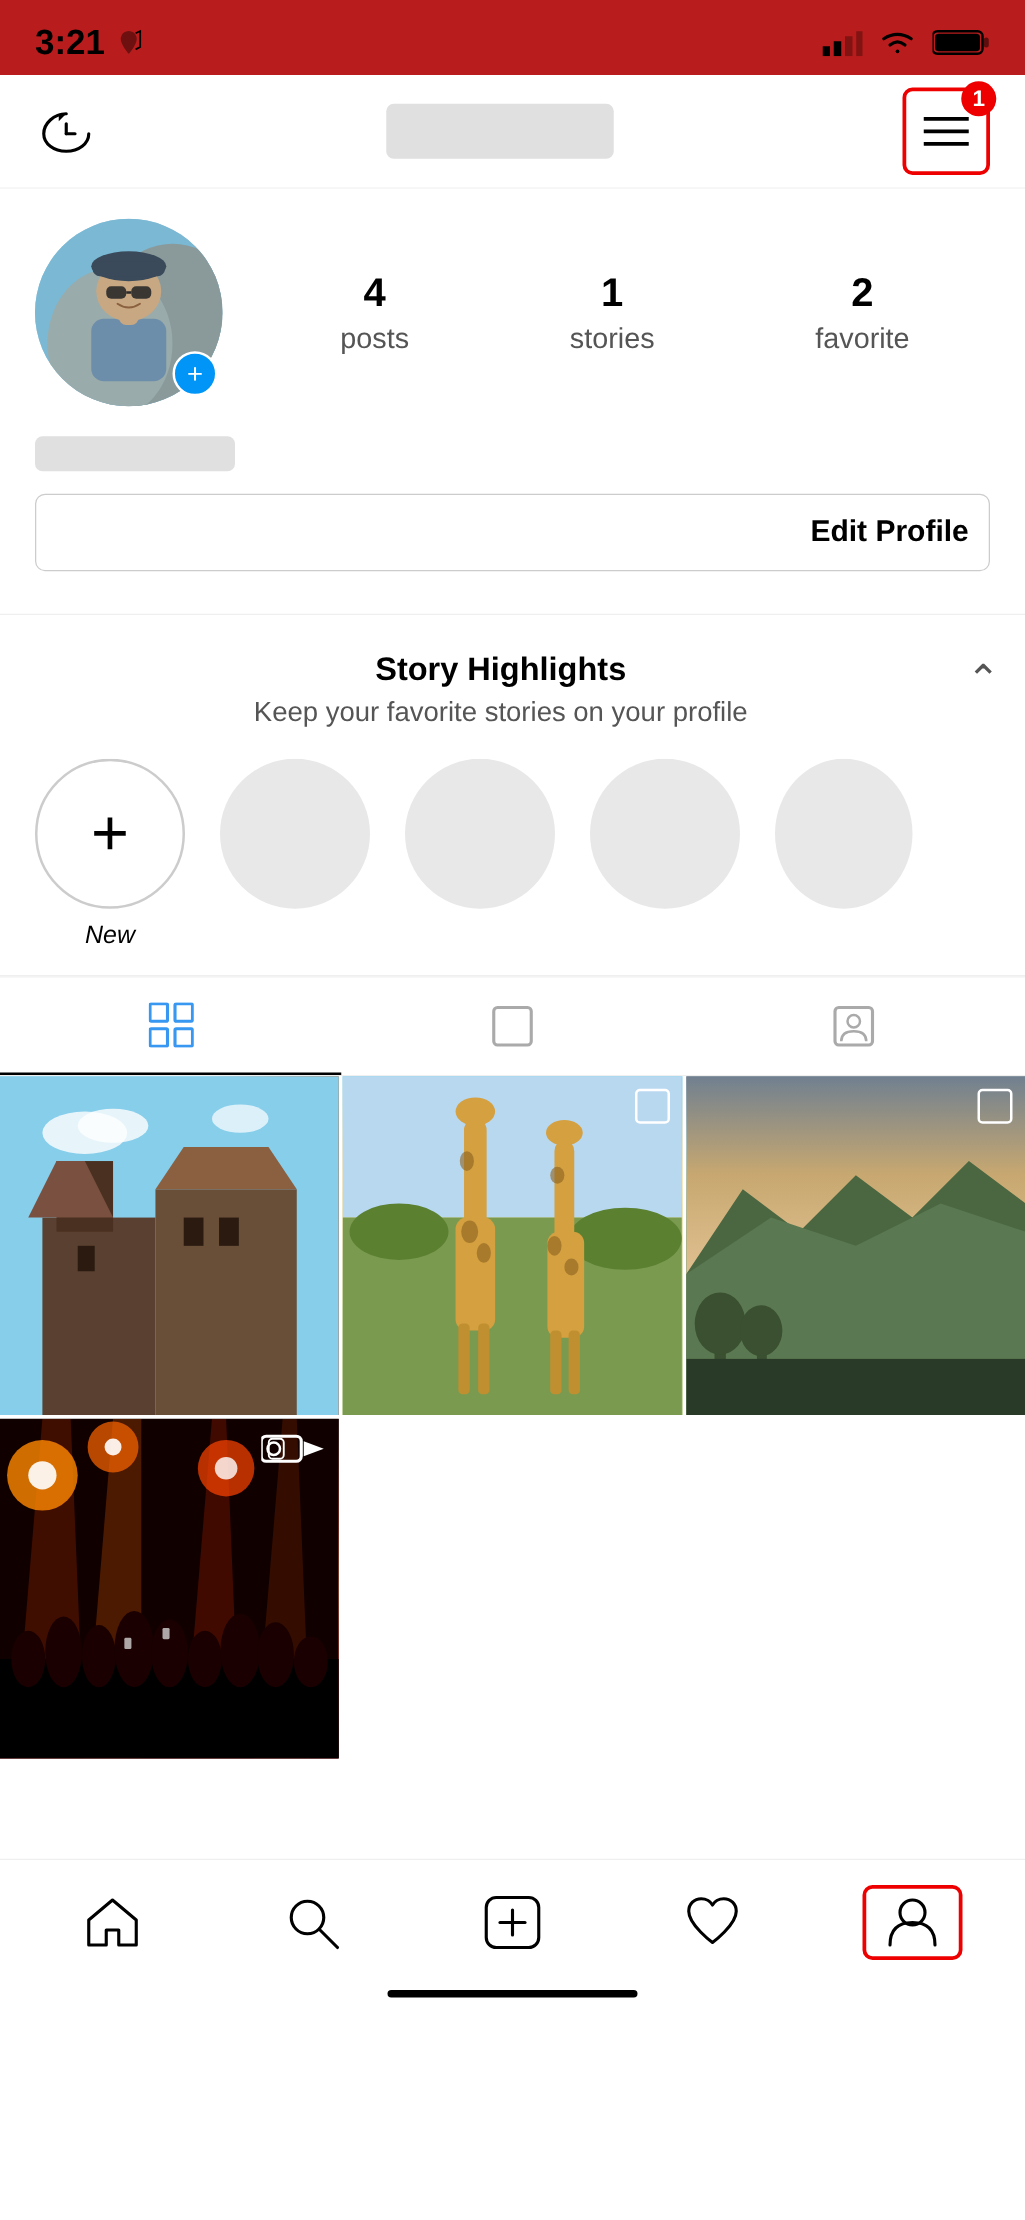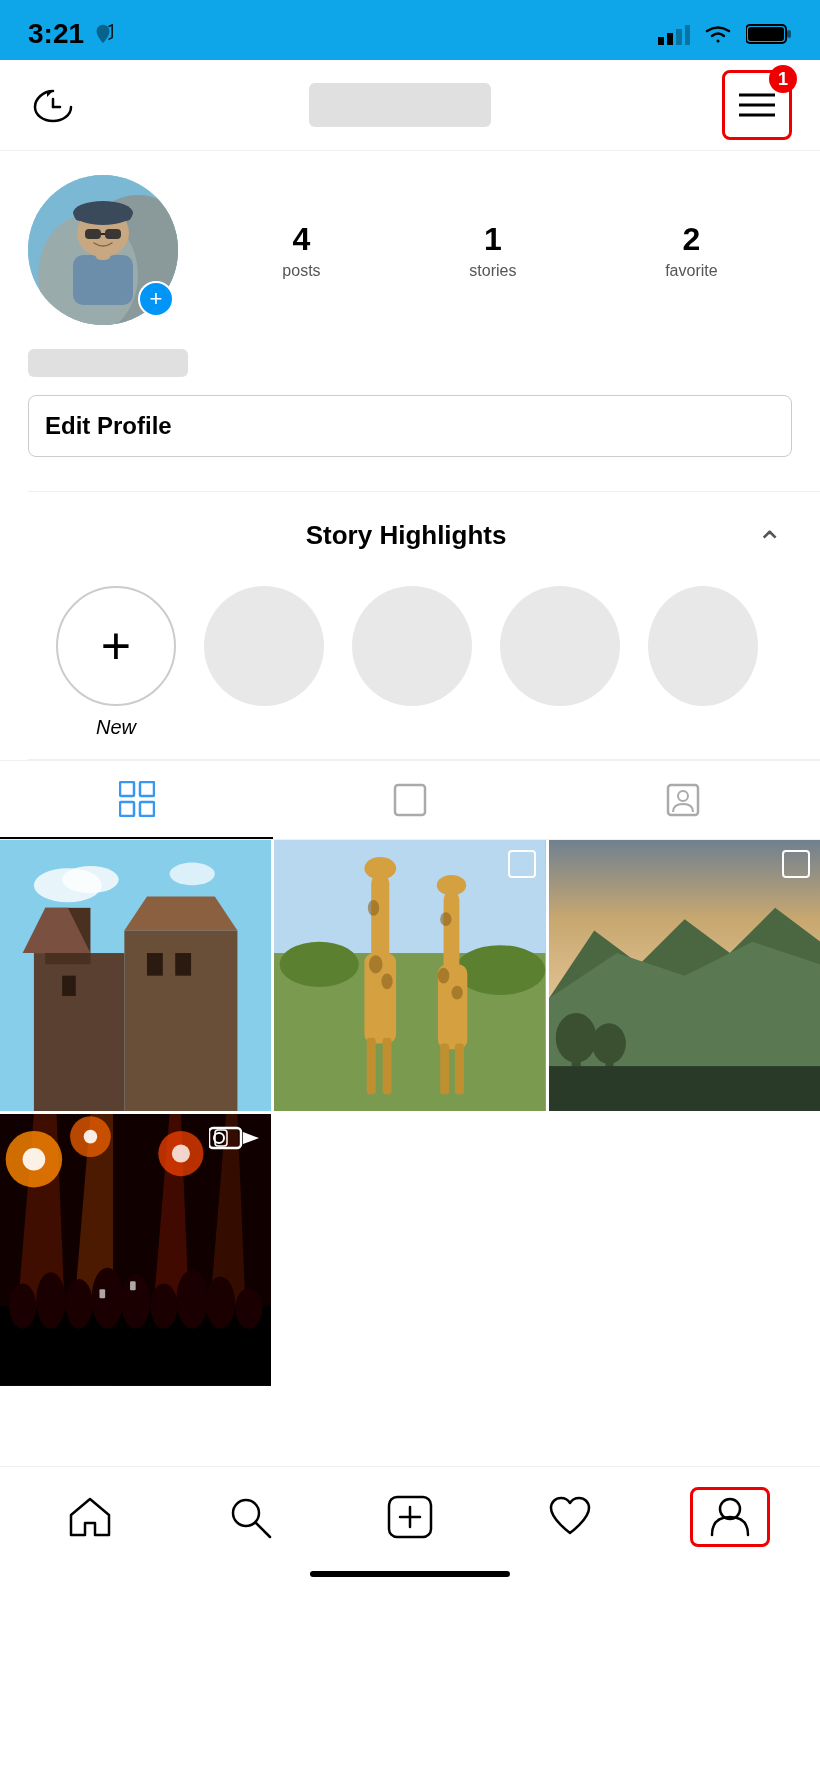--- a/index.html
+++ b/index.html
@@ -12,21 +12,21 @@
       position: relative;
       overflow-x: hidden;
     }
 
     
     .status-bar {
       display: flex;
       justify-content: space-between;
       align-items: center;
       padding: 18px 28px 10px 28px;
-      background: #0ea5e9;
+      background: #b91c1c;
     }
     .status-time {
       font-size: 28px;
       font-weight: 600;
       color: #000;
       display: flex;
       align-items: center;
       gap: 8px;
     }
     .status-time svg { width: 22px; height: 22px; }
@@ -129,51 +129,50 @@
       flex-direction: column;
       align-items: center;
       gap: 4px;
     }
     .stat-number {
       font-size: 32px;
       font-weight: 700;
       color: #000;
     }
     .stat-label {
-      font-size: 16px;
+      font-size: 23px;
       color: #555;
     }
     .edit-profile-btn {
       width: 100%;
       padding: 16px;
       border: 1.5px solid #ccc;
       border-radius: 8px;
       background: #fff;
       font-size: 24px;
       font-weight: 700;
       color: #000;
-      text-align: left;
+      text-align: right;
       cursor: pointer;
       margin-bottom: 14px;
     }
     .username-display {
       background: #e0e0e0;
       border-radius: 6px;
       height: 28px;
       width: 160px;
       margin-top: 8px;
     }
 
     
     .story-highlights {
       background: #fff;
-      padding: 28px 37px 20px 28px;
+      padding: 28px 20px 20px 28px;
       border-top: 1px solid #efefef;
       border-bottom: 1px solid #efefef;
-      margin-left: 28px;
     }
     .highlights-header {
       display: flex;
       justify-content: space-between;
       align-items: flex-start;
       margin-bottom: 8px;
     }
     .highlights-title-block {
       text-align: center;
       flex: 1;
@@ -428,20 +427,21 @@
   </div>
   <div class="username-display"></div>
   <br>
   <button class="edit-profile-btn">Edit Profile</button>
 </div>
 
 <div class="story-highlights">
   <div class="highlights-header">
     <div class="highlights-title-block">
       <div class="highlights-title">Story Highlights</div>
+      <div class="highlights-subtitle">Keep your favorite stories on your profile</div>
     </div>
     <div class="highlights-chevron">⌃</div>
   </div>
   <div class="highlights-circles">
     <div class="highlight-item">
       <div class="highlight-circle new-circle">
         <span class="plus-icon">+</span>
       </div>
       <span class="highlight-label">New</span>
     </div>

